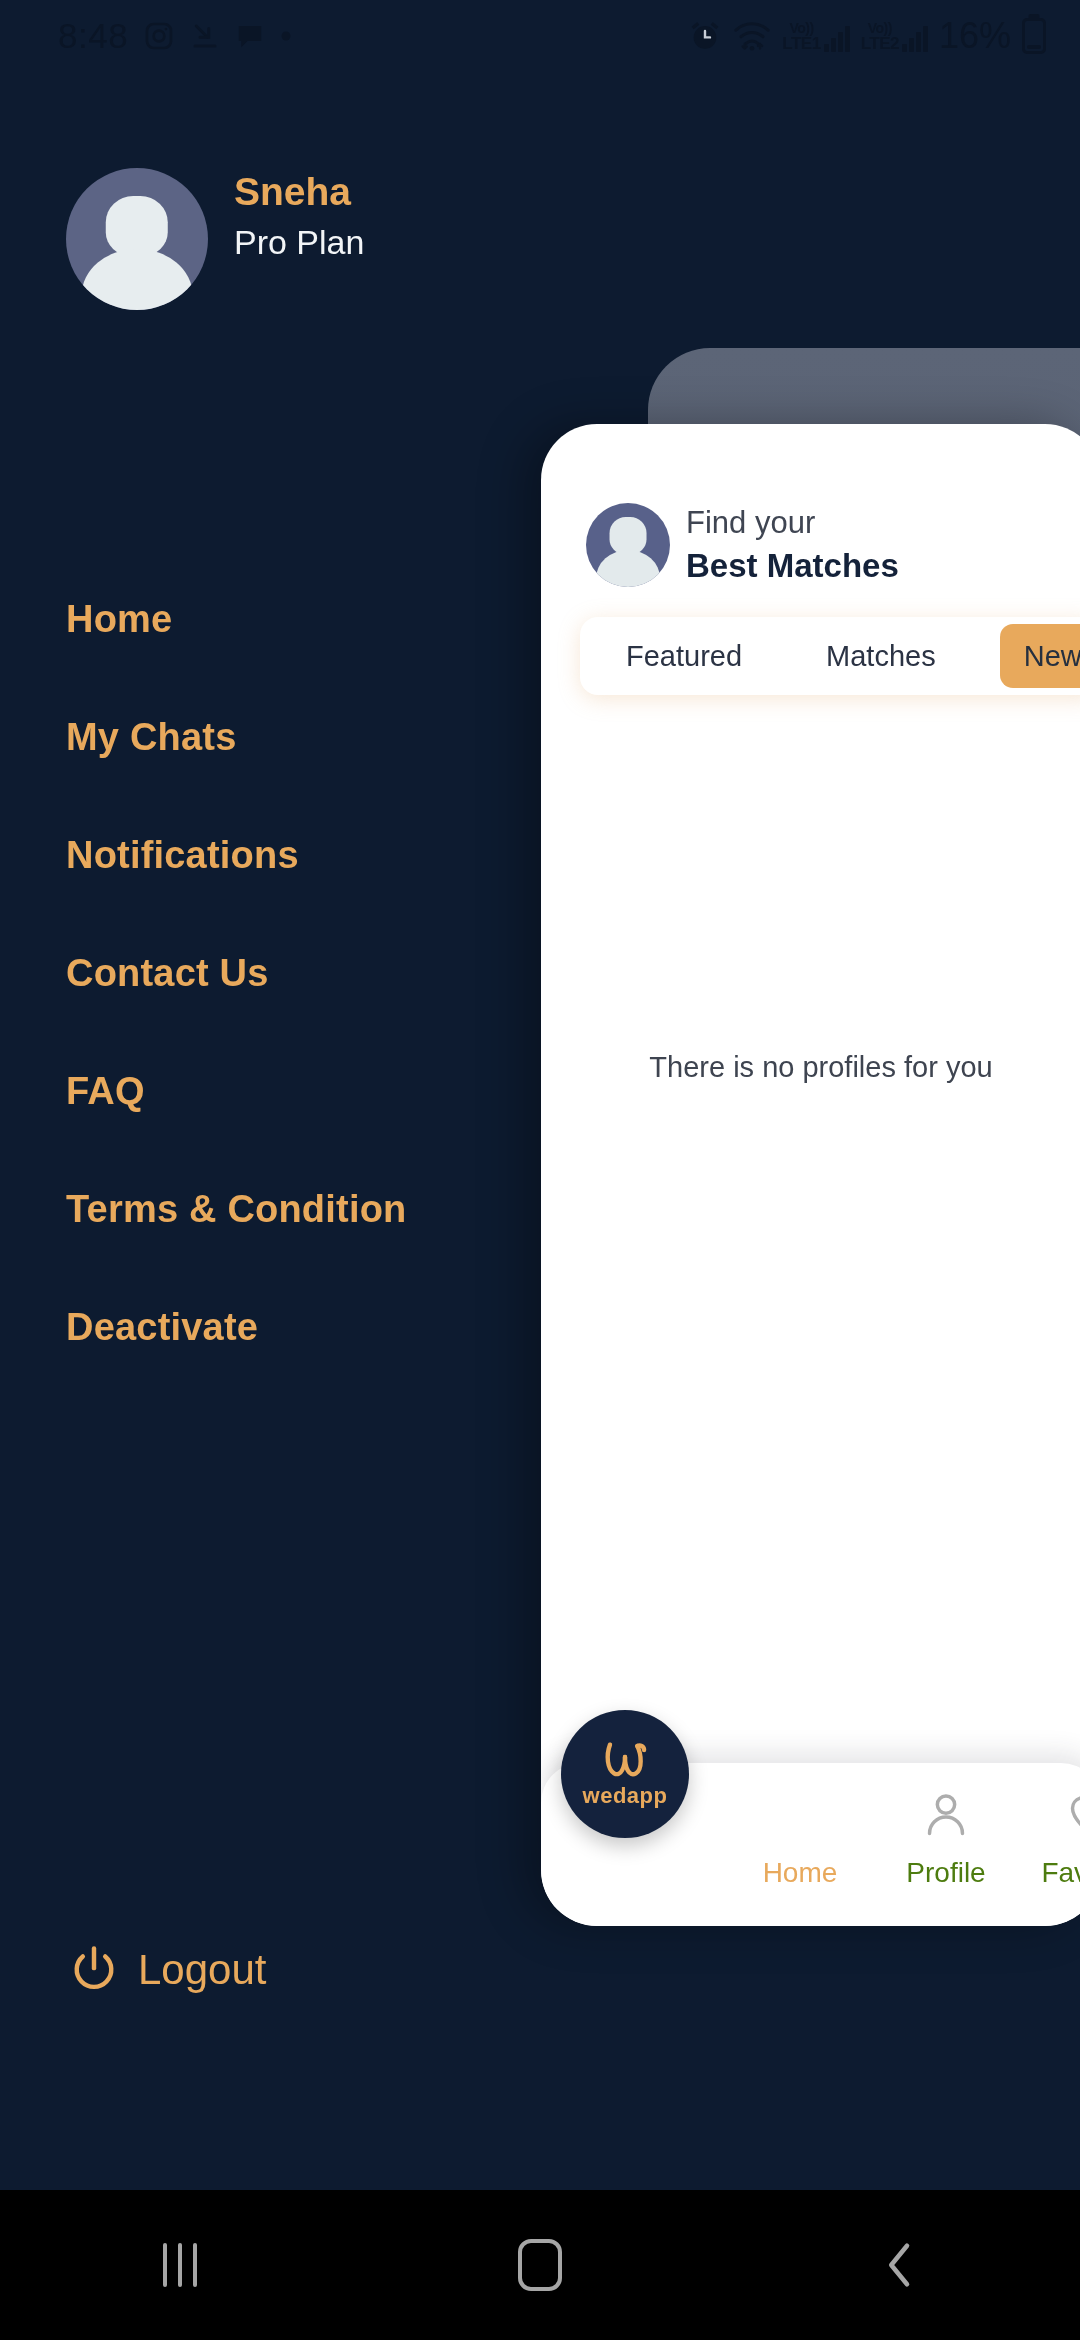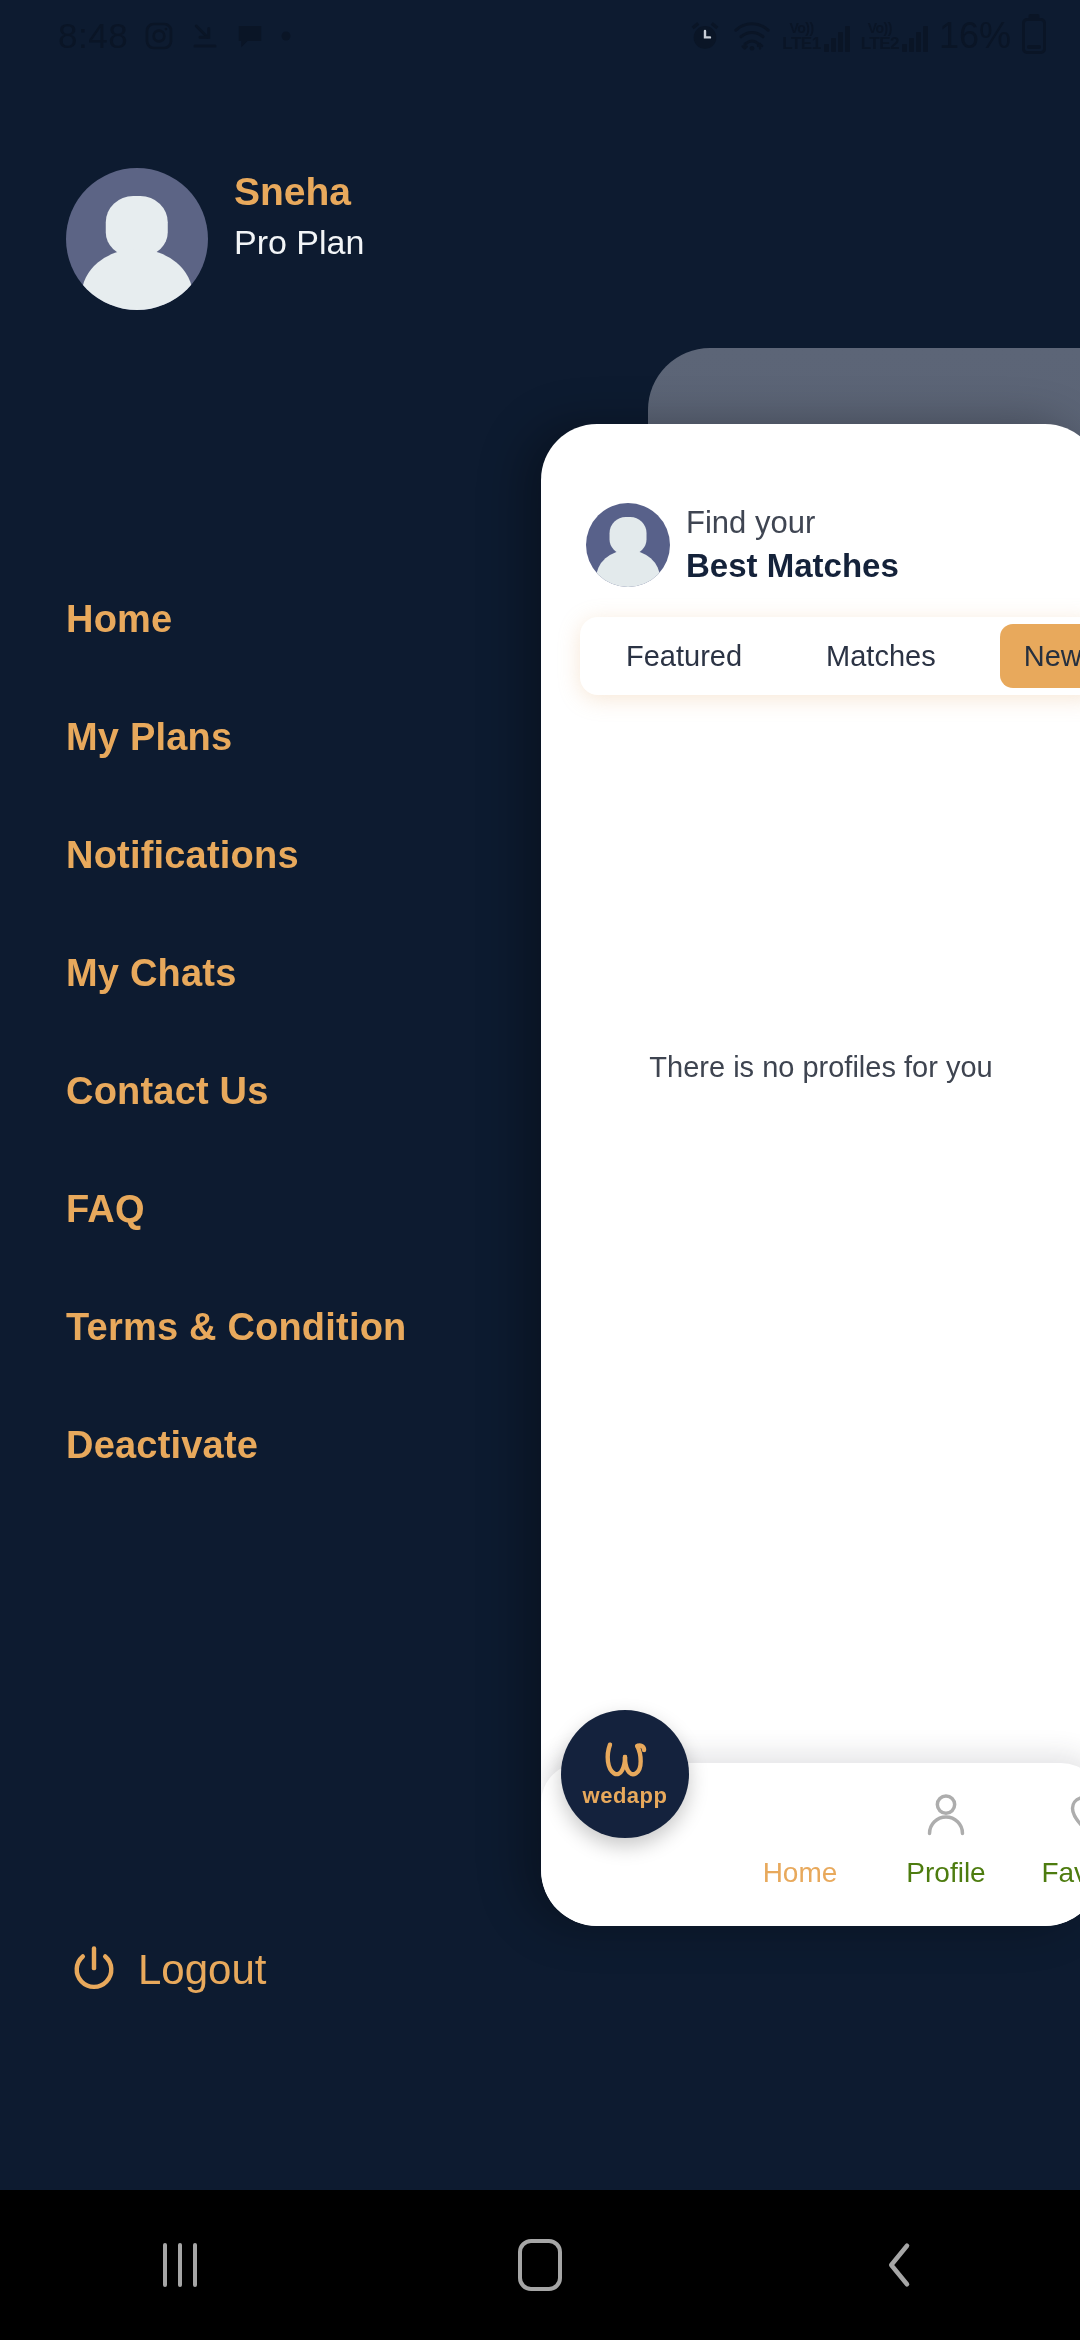--- a/index.html
+++ b/index.html
@@ -266,23 +266,22 @@
           <div class="body"></div>
       </div>
       <div>
         <div class="pf-name">Sneha</div>
         <div class="pf-plan">Pro Plan</div>
       </div>
     </div>
 
     <div id="menu">
       <div class="menu-item">Home</div>
-      <div class="menu-item">My Plans</div>
+      <div class="menu-item">My Chats</div>
       <div class="menu-item">Notifications</div>
-      <div class="menu-item">My Chats</div>
       <div class="menu-item">Contact Us</div>
       <div class="menu-item">FAQ</div>
       <div class="menu-item">Terms &amp; Condition</div>
       <div class="menu-item">Deactivate</div>
     </div>
 
     <div id="logout-row">
       <span class="power-ico">
         <svg width="56" height="56" viewBox="0 0 24 24" fill="none" stroke="#e8a95c" stroke-width="1.9" stroke-linecap="round">
           <path d="M7.2 6.2 A7.4 7.4 0 1 0 16.8 6.2"></path>

